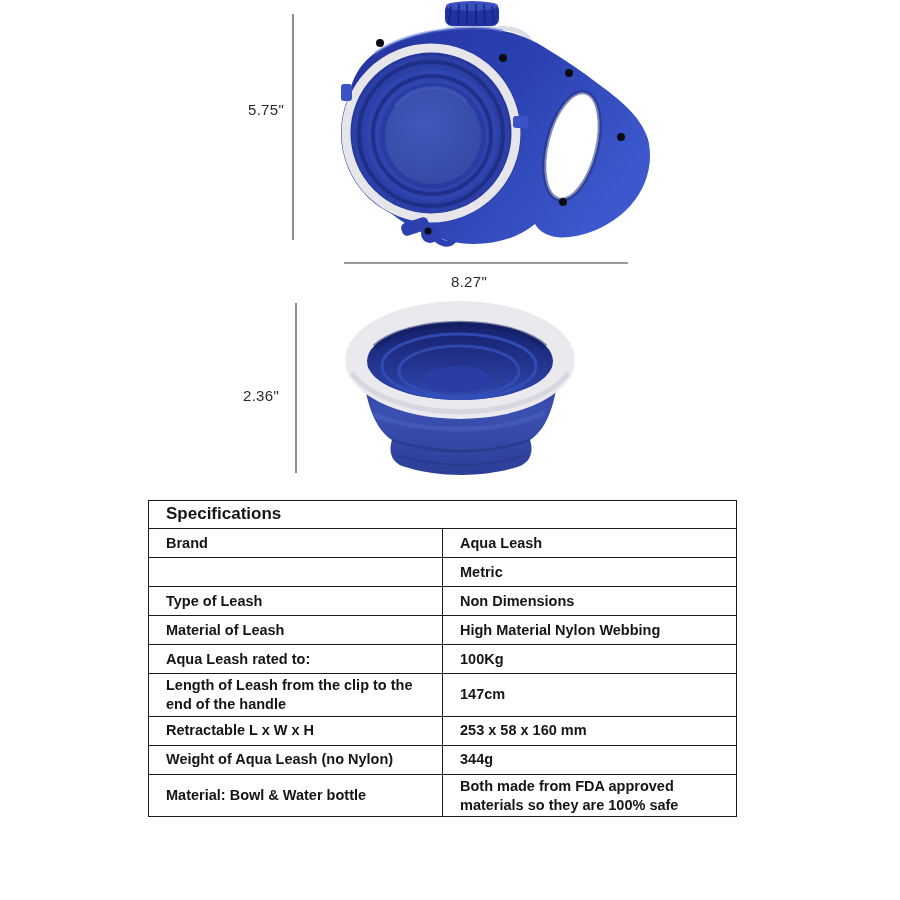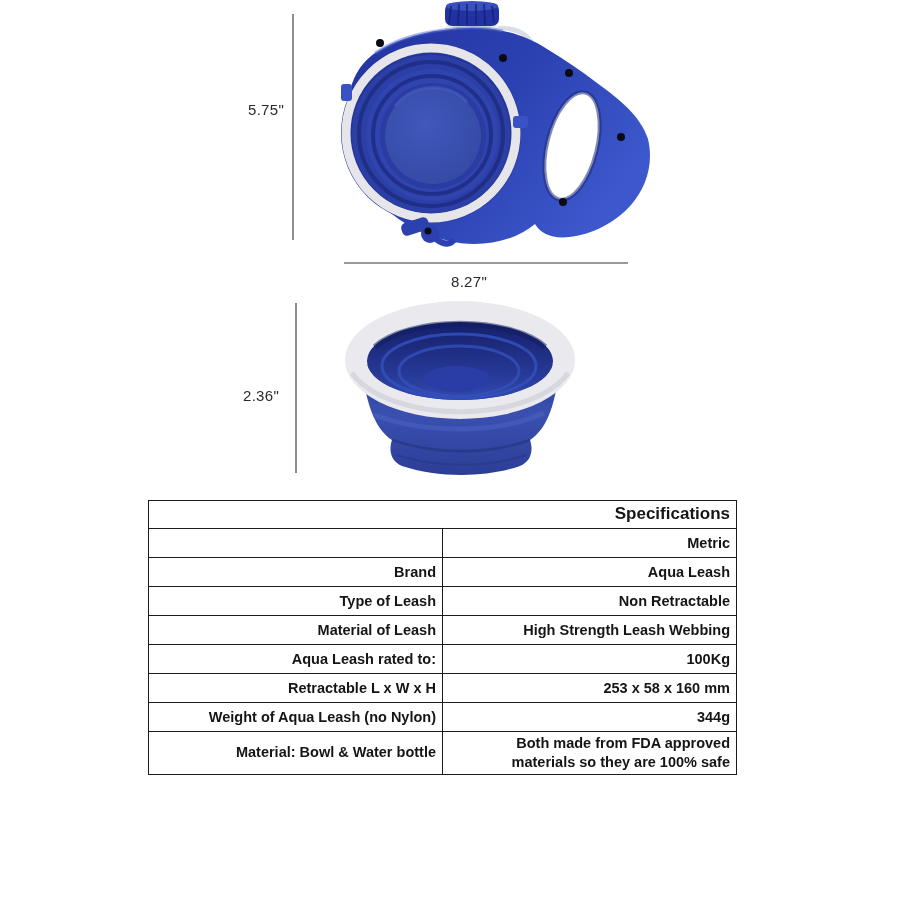--- a/index.html
+++ b/index.html
@@ -12,22 +12,22 @@
   .dim-label{position:absolute;font-size:15px;font-weight:400;color:#2a2a2a;
              white-space:nowrap;letter-spacing:.3px;}
 
   
   .product-svg{position:absolute;}
 
   
   .spec-table{position:absolute;left:148px;top:500px;width:589px;
               border-collapse:collapse;table-layout:fixed;
               font-family:"Liberation Sans",sans-serif;}
-  .spec-table td{border:1.8px solid #1b1b1b;text-align:right;vertical-align:middle;
-                 height:24px;padding:2px 6px;font-size:14.5px;font-weight:700;
+  .spec-table td{border:1.8px solid #1b1b1b;text-align:left;vertical-align:middle;
+                 height:24px;padding:2px 17px;font-size:14.5px;font-weight:700;
                  line-height:1.3;color:#151515;}
   .spec-table td.title-cell{font-size:17px;font-weight:700;height:23px;}
 </style>
 </head>
 <body>
 
 <div id="page">
 
   <svg class="product-svg" style="left:335px;top:0px" width="320" height="252" viewBox="0 0 320 252">
     <defs>
@@ -166,40 +166,44 @@
   <table class="spec-table">
     <colgroup>
         <col style="width:50%">
         <col style="width:50%">
       </colgroup>
     <tbody>
       <tr>
         <td class="title-cell" colspan="2">Specifications</td>
       </tr>
       <tr>
+        <td>Brand</td>
+        <td>Aqua Leash</td>
+      </tr>
+      <tr>
         <td></td>
         <td>Metric</td>
       </tr>
       <tr>
-        <td>Brand</td>
-        <td>Aqua Leash</td>
-      </tr>
-      <tr>
         <td>Type of Leash</td>
-        <td>Non Retractable</td>
+        <td>Non Dimensions</td>
       </tr>
       <tr>
         <td>Material of Leash</td>
-        <td>High Strength Leash Webbing</td>
+        <td>High Material Nylon Webbing</td>
       </tr>
       <tr>
         <td>Aqua Leash rated to:</td>
         <td>100Kg</td>
       </tr>
       <tr>
+        <td>Length of Leash from the clip to the end of the handle</td>
+        <td>147cm</td>
+      </tr>
+      <tr>
         <td>Retractable L x W x H</td>
         <td>253 x 58 x 160 mm</td>
       </tr>
       <tr>
         <td>Weight of Aqua Leash (no Nylon)</td>
         <td>344g</td>
       </tr>
       <tr>
         <td>Material: Bowl &amp; Water bottle</td>
         <td>Both made from FDA approved materials so they are 100% safe</td>

